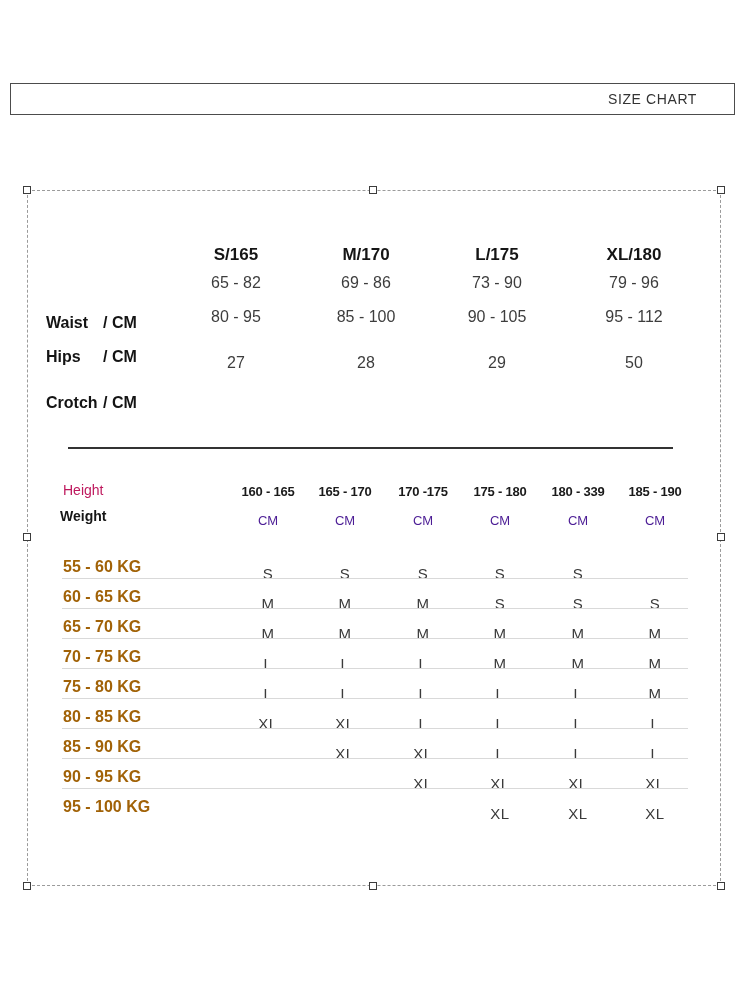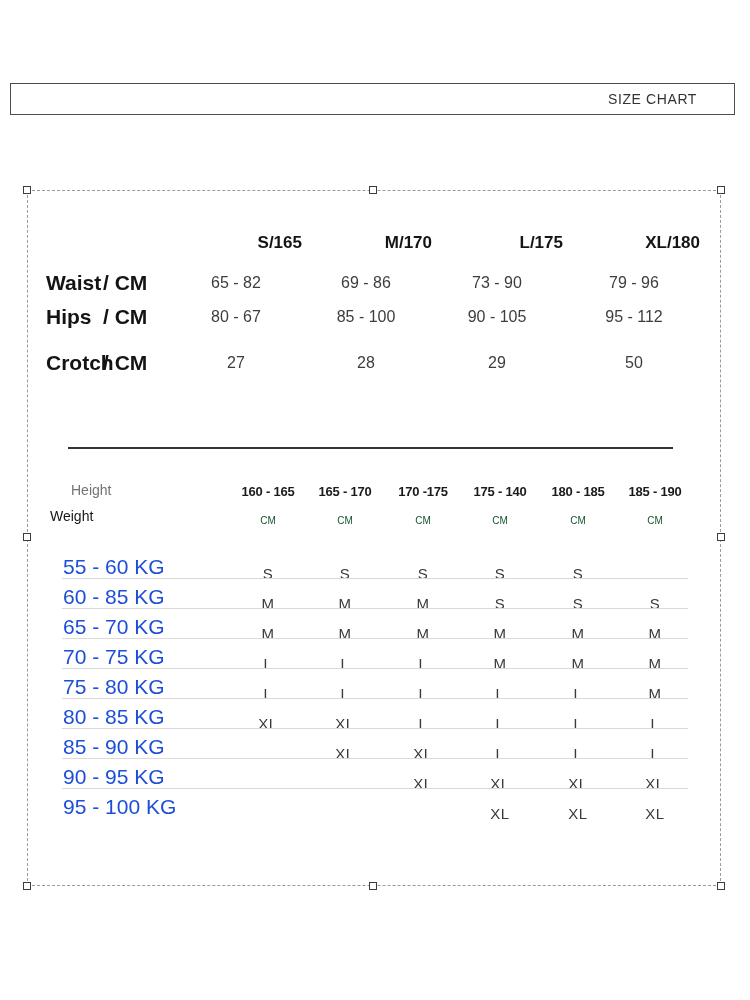--- a/index.html
+++ b/index.html
@@ -26,43 +26,43 @@
     position:absolute;width:6px;height:6px;background:#fff;
     border:1.5px solid #3c3c3c;
   }
   .h-tl{left:-5px;top:-5px}.h-tm{left:calc(50% - 5px);top:-5px}.h-tr{right:-5px;top:-5px}
   .h-ml{left:-5px;top:calc(50% - 5px)}.h-mr{right:-5px;top:calc(50% - 5px)}
   .h-bl{left:-5px;bottom:-5px}.h-bm{left:calc(50% - 5px);bottom:-5px}.h-br{right:-5px;bottom:-5px}
 
   
   .t1cell{position:absolute;width:132px;text-align:center;height:20px;line-height:20px;}
   .tc0{left:170px}.tc1{left:300px}.tc2{left:431px}.tc3{left:568px}
-  .t1head{top:233px;font-weight:bold;font-size:17px;color:#151515;text-align:right;}
+  .t1head{top:245px;font-weight:bold;font-size:17px;color:#151515;}
   .t1val{font-size:16px;color:#3d3d3d;}
   .t1label{
     position:absolute;left:46px;height:20px;line-height:20px;
-    font-size:21px;font-weight:600;color:#141414;display:flex;
+    font-size:16px;font-weight:600;color:#141414;display:flex;margin-top:40px;
   }
   .t1name{display:inline-block;width:57px;}
   .r-waist{top:273px}.r-hips{top:307px}.r-crotch{top:353px}
 
   
   .divider{position:absolute;left:68px;top:447px;width:605px;height:2px;background:#333;}
 
   
-  .cornerTop{position:absolute;left:63px;top:480px;font-size:14px;color:#737373;height:20px;line-height:20px;margin-left:8px;}
-  .cornerBottom{position:absolute;left:50px;top:506px;font-size:14px;color:#161616;height:20px;line-height:20px;}
+  .cornerTop{position:absolute;left:63px;top:480px;font-size:14px;color:#be185d;height:20px;line-height:20px;}
+  .cornerBottom{position:absolute;left:60px;top:506px;font-size:14px;color:#161616;height:20px;line-height:20px;font-weight:bold;}
   .mhead{position:absolute;top:482px;width:78px;text-align:center;height:20px;line-height:20px;
          font-size:13px;font-weight:bold;color:#1a1a1a;letter-spacing:-0.2px;}
   .munit{position:absolute;top:511px;width:78px;text-align:center;height:20px;line-height:20px;
-         font-size:10px;color:#14532d;}
+         font-size:13px;color:#4c1d95;}
   .mc0{left:229px}.mc1{left:306px}.mc2{left:384px}.mc3{left:461px}.mc4{left:539px}.mc5{left:616px}
   .mrow{position:absolute;left:0;width:750px;height:28px;}
   .mlabel{position:absolute;left:63px;height:20px;line-height:20px;
-          font-size:21px;font-weight:normal;color:#1d4ed8;}
+          font-size:16px;font-weight:bold;color:#a16207;}
   .mcell{position:absolute;top:7px;width:78px;text-align:center;height:20px;line-height:20px;
          font-size:15px;color:#3a3a3a;letter-spacing:0.5px;}
   .mline{position:absolute;left:62px;top:21px;width:626px;height:1px;background:#d9d9d9;}
 </style>
 </head>
 <body>
 
 <div class="titlebox">
   <span class="title">SIZE CHART</span>
 </div>
@@ -89,21 +89,21 @@
 </div>
 <div class="t1cell tc0 t1val r-waist">65 - 82</div>
 <div class="t1cell tc1 t1val r-waist">69 - 86</div>
 <div class="t1cell tc2 t1val r-waist">73 - 90</div>
 <div class="t1cell tc3 t1val r-waist">79 - 96</div>
 
 <div class="t1label r-hips">
   <span class="t1name">Hips</span>
   <span>/ CM</span>
 </div>
-<div class="t1cell tc0 t1val r-hips">80 - 67</div>
+<div class="t1cell tc0 t1val r-hips">80 - 95</div>
 <div class="t1cell tc1 t1val r-hips">85 - 100</div>
 <div class="t1cell tc2 t1val r-hips">90 - 105</div>
 <div class="t1cell tc3 t1val r-hips">95 - 112</div>
 
 <div class="t1label r-crotch">
   <span class="t1name">Crotch</span>
   <span>/ CM</span>
 </div>
 <div class="t1cell tc0 t1val r-crotch">27</div>
 <div class="t1cell tc1 t1val r-crotch">28</div>
@@ -111,22 +111,22 @@
 <div class="t1cell tc3 t1val r-crotch">50</div>
 
 <div class="divider"></div>
 
 <div class="cornerTop">Height</div>
 <div class="cornerBottom">Weight</div>
 
 <div class="mhead mc0">160 - 165</div>
 <div class="mhead mc1">165 - 170</div>
 <div class="mhead mc2">170 -175</div>
-<div class="mhead mc3">175 - 140</div>
-<div class="mhead mc4">180 - 185</div>
+<div class="mhead mc3">175 - 180</div>
+<div class="mhead mc4">180 - 339</div>
 <div class="mhead mc5">185 - 190</div>
 
 <div class="munit mc0">CM</div>
 <div class="munit mc1">CM</div>
 <div class="munit mc2">CM</div>
 <div class="munit mc3">CM</div>
 <div class="munit mc4">CM</div>
 <div class="munit mc5">CM</div>
 
 <div class="mrow" style="top:557px">
@@ -134,21 +134,21 @@
   <span class="mcell mc0">S</span>
   <span class="mcell mc1">S</span>
   <span class="mcell mc2">S</span>
   <span class="mcell mc3">S</span>
   <span class="mcell mc4">S</span>
   <span class="mcell mc5"></span>
   <span class="mline"></span>
 </div>
 
 <div class="mrow" style="top:587px">
-  <span class="mlabel">60 - 85 KG</span>
+  <span class="mlabel">60 - 65 KG</span>
   <span class="mcell mc0">M</span>
   <span class="mcell mc1">M</span>
   <span class="mcell mc2">M</span>
   <span class="mcell mc3">S</span>
   <span class="mcell mc4">S</span>
   <span class="mcell mc5">S</span>
   <span class="mline"></span>
 </div>
 
 <div class="mrow" style="top:617px">

